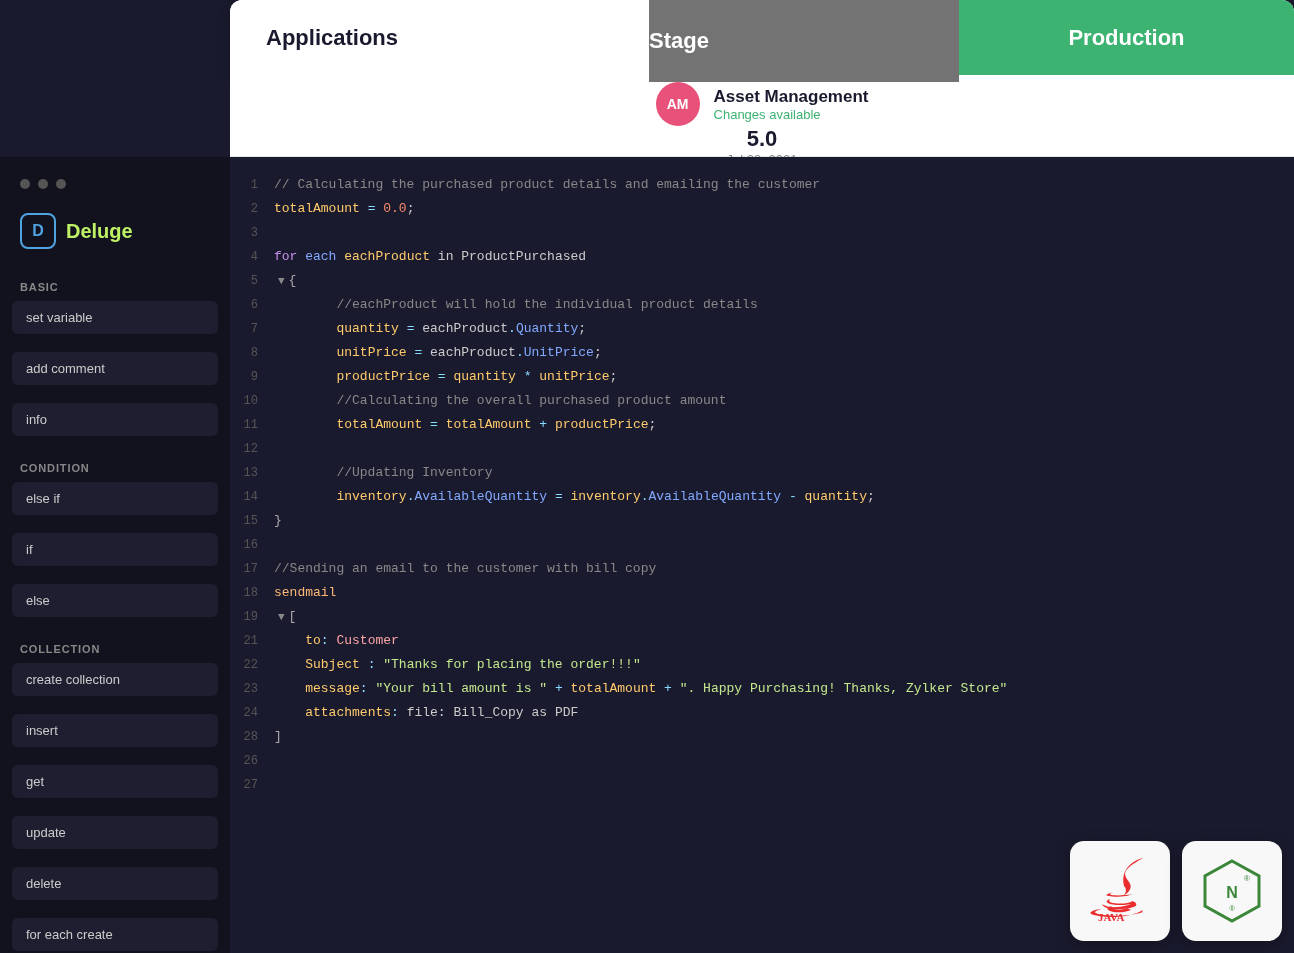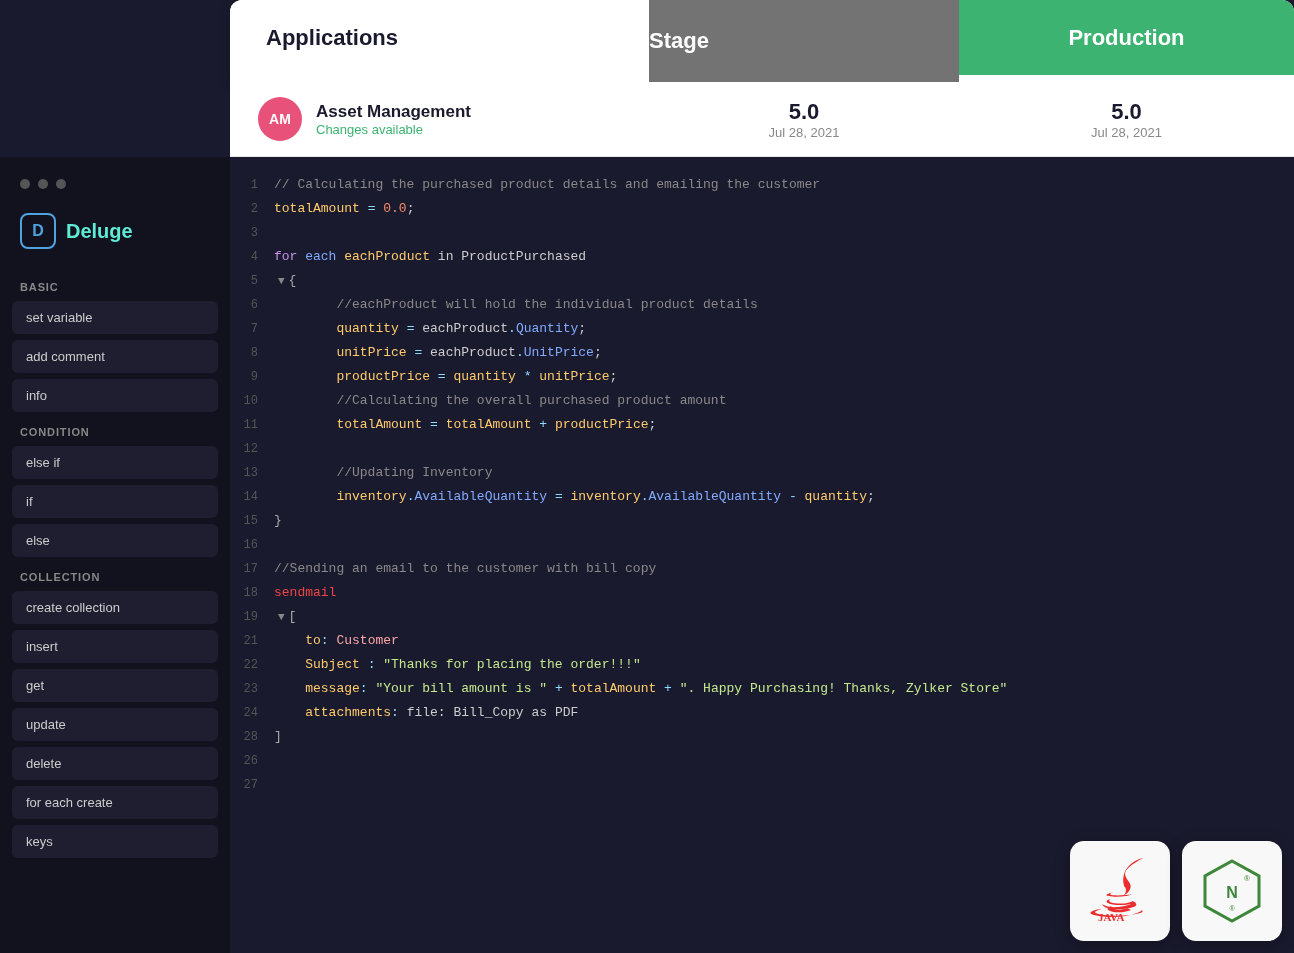--- a/index.html
+++ b/index.html
@@ -54,21 +54,21 @@
       border: 2px solid #4fa3e0;
       border-radius: 8px;
       display: flex;
       align-items: center;
       justify-content: center;
       color: #4fa3e0;
       font-weight: 700;
       font-size: 16px;
     }
     .brand-name {
-      color: #5eead4;
+      color: #bef264;
       font-size: 20px;
       font-weight: 600;
     }
     .section-label {
       color: #888;
       font-size: 11px;
       font-weight: 600;
       letter-spacing: 0.08em;
       padding: 8px 8px 4px 8px;
       text-transform: uppercase;
@@ -76,21 +76,21 @@
     .sidebar-btn {
       background: #1e1e30;
       border: none;
       color: #ccc;
       font-size: 13px;
       padding: 9px 14px;
       border-radius: 6px;
       text-align: left;
       cursor: pointer;
       width: 100%;
-      margin-bottom: 2px;
+      margin-bottom: 14px;
     }
 
     
     .code-editor {
       flex: 1;
       background: #1a1a2e;
       font-family: 'Courier New', Courier, monospace;
       font-size: 13px;
       overflow-y: auto;
       padding: 16px 0;
@@ -148,21 +148,21 @@
       <span>Applications</span>
     </div>
     <div style="width:310px; display:flex; align-items:center; background:#737373; height:82px;">
       <span style="color:#fff; font-size:22px; font-weight:700;">Stage</span>
     </div>
     <div style="width:335px; display:flex; align-items:center; justify-content:center; background:#3cb371; height:75px;">
       <span style="color:#fff; font-size:22px; font-weight:700;">Production</span>
     </div>
   </div>
 
-  <div style="display:flex; margin-left:230px; background:#fff; border-bottom:1px solid #e8e8e8; height:75px; align-items:center;">
+  <div style="display:flex; margin-left:230px; background:#fff; border-bottom:1px solid #e8e8e8; height:75px; align-items:center;flex-direction:column;">
     <div style="flex:1; display:flex; align-items:center; padding:0 28px; gap:14px;">
       <div style="width:44px;height:44px;border-radius:50%;background:#e8527a;display:flex;align-items:center;justify-content:center;color:#fff;font-weight:700;font-size:14px;flex-shrink:0;">
         <span>AM</span>
       </div>
       <div>
         <div style="font-size:17px;font-weight:600;color:#1a1a2e;">Asset Management</div>
         <div style="font-size:13px;color:#3cb371;">Changes available</div>
       </div>
     </div>
     <div style="width:310px;display:flex;flex-direction:column;align-items:center;justify-content:center;">
@@ -296,21 +296,21 @@
       <span class="line-content"> </span>
     </div>
 
     <div class="code-line">
       <span class="line-num">17</span>
       <span class="line-content c-comment">//Sending an email to the customer with bill copy</span>
     </div>
 
     <div class="code-line">
       <span class="line-num">18</span>
-      <span class="line-content"><span style="color:#ef4444;">sendmail</span></span>
+      <span class="line-content"><span style="color:#fdba74;">sendmail</span></span>
     </div>
 
     <div class="code-line">
       <span class="line-num">19</span>
       <span style="color:#888;font-size:11px;padding:0 4px;line-height:24px;">▼</span>
       <span class="line-content"><span style="color:#aaa;">[</span></span>
     </div>
 
 
     <div class="code-line">

